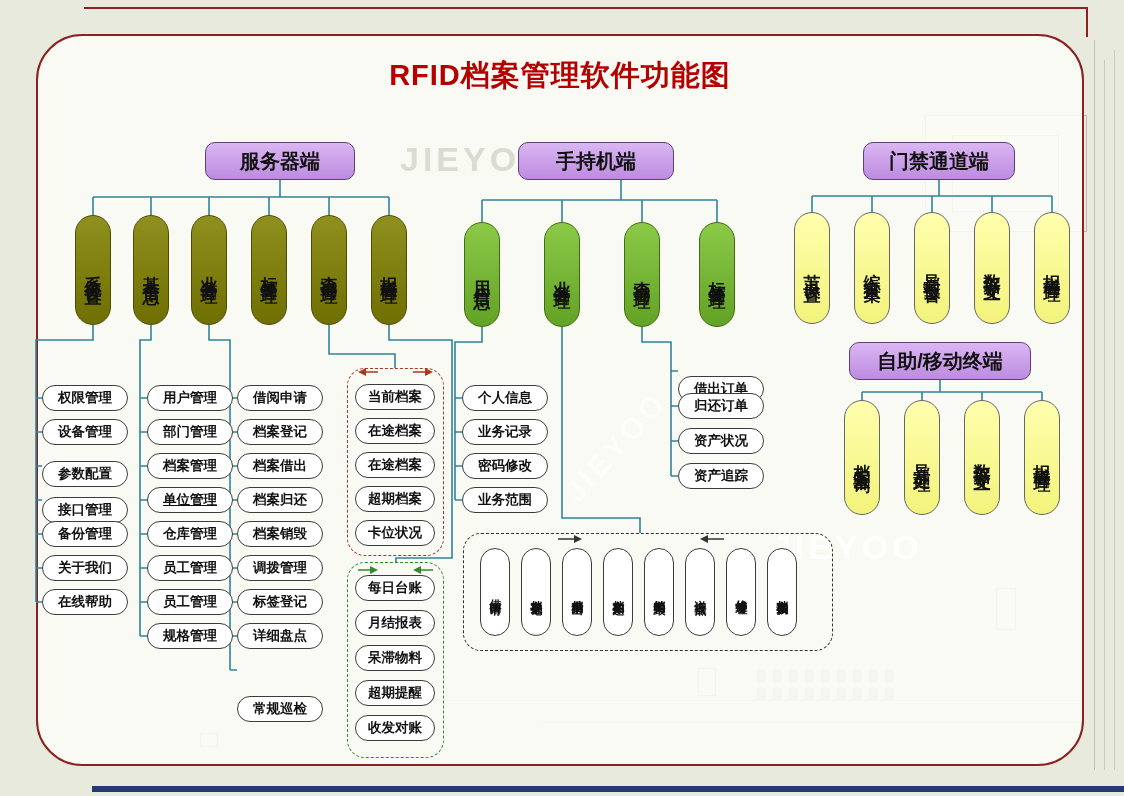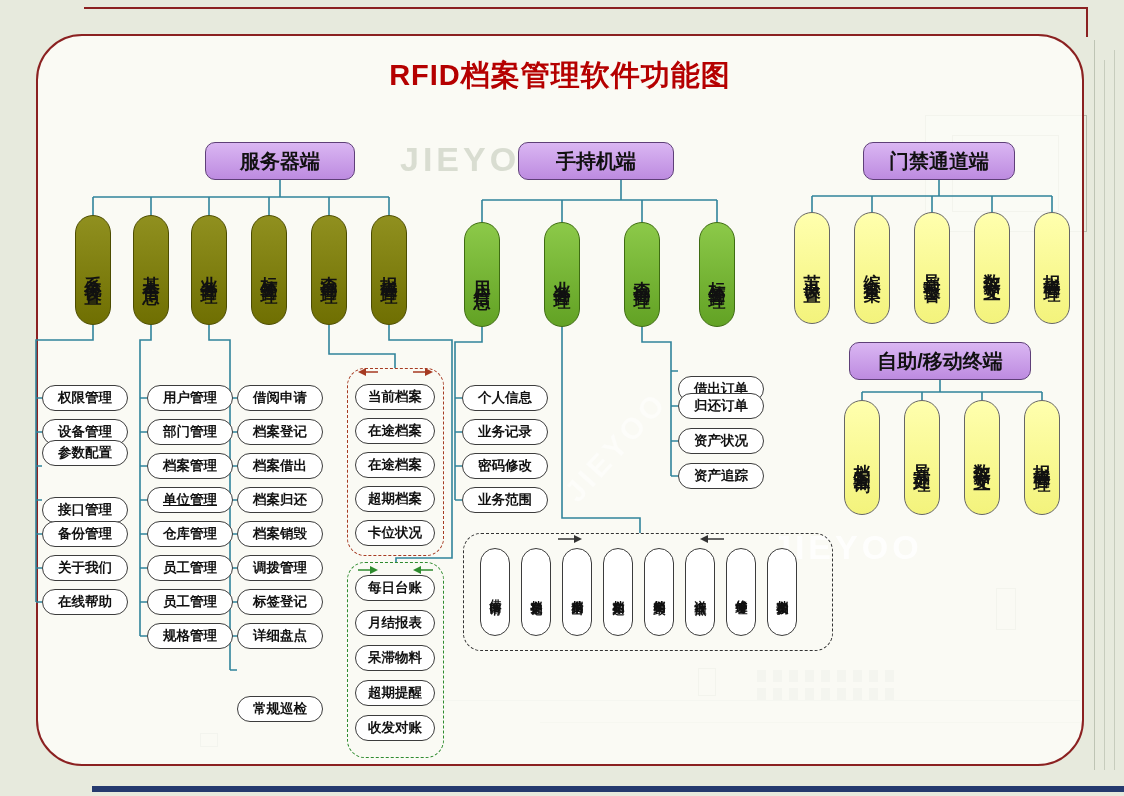--- a/index.html
+++ b/index.html
@@ -143,21 +143,21 @@
 <div class="vcat cat-yellow" style="left:974px;top:212px;height:112px;">数据交互</div>
 <div class="vcat cat-yellow" style="left:1034px;top:212px;height:112px;">报表管理</div>
 
 <div class="vcat cat-yellow" style="left:844px;top:400px;height:115px;">档案查询</div>
 <div class="vcat cat-yellow" style="left:904px;top:400px;height:115px;">异常处理</div>
 <div class="vcat cat-yellow" style="left:964px;top:400px;height:115px;">数据交互</div>
 <div class="vcat cat-yellow" style="left:1024px;top:400px;height:115px;">报表管理</div>
 
 <div class="pill" style="left:42px;top:385px;">权限管理</div>
 <div class="pill" style="left:42px;top:419px;">设备管理</div>
-<div class="pill" style="left:42px;top:440px;">参数配置</div>
+<div class="pill" style="left:42px;top:461px;">参数配置</div>
 <div class="pill" style="left:42px;top:487px;margin-top:10px;">接口管理</div>
 <div class="pill" style="left:42px;top:521px;">备份管理</div>
 <div class="pill" style="left:42px;top:555px;">关于我们</div>
 <div class="pill" style="left:42px;top:589px;">在线帮助</div>
 
 <div class="pill" style="left:147px;top:385px;">用户管理</div>
 <div class="pill" style="left:147px;top:419px;">部门管理</div>
 <div class="pill" style="left:147px;top:453px;">档案管理</div>
 <div class="pill" style="left:147px;top:487px;text-decoration:underline;">单位管理</div>
 <div class="pill" style="left:147px;top:521px;">仓库管理</div>

